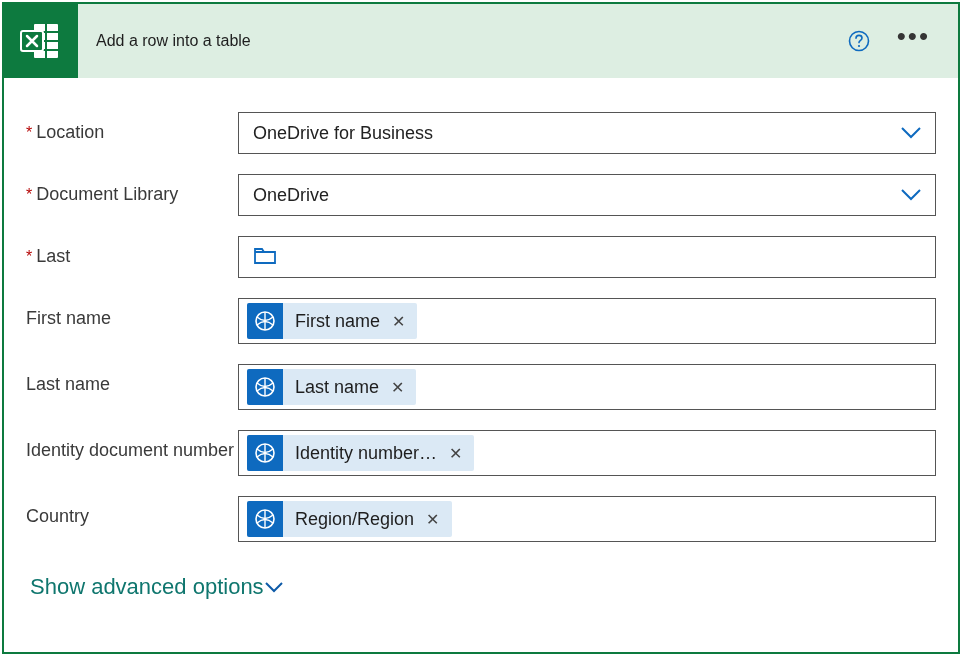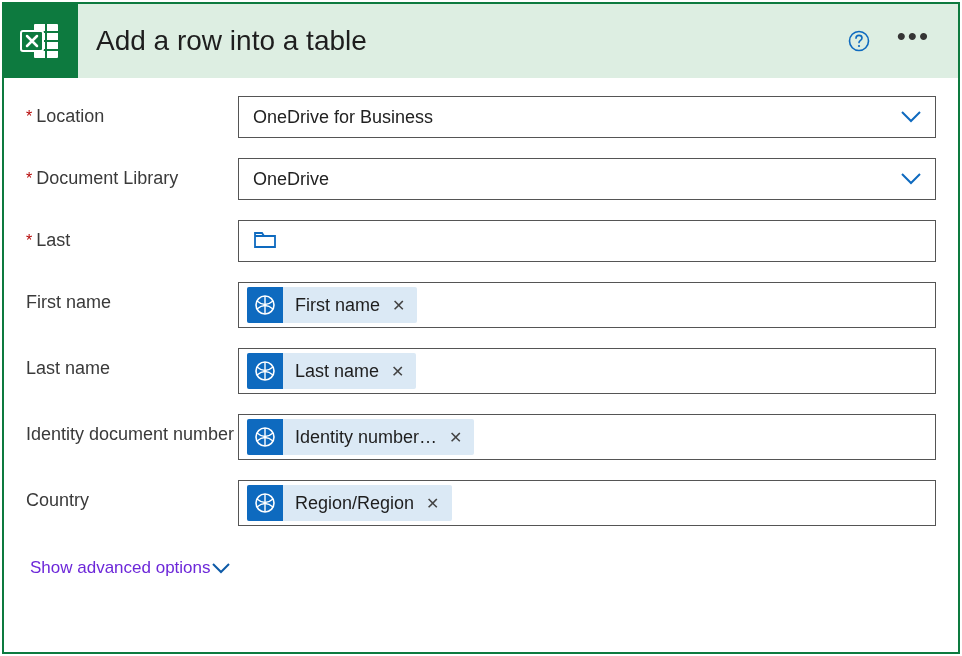--- a/index.html
+++ b/index.html
@@ -29,21 +29,21 @@
     height: 74px;
     background: #0d7a3f;
     display: flex;
     align-items: center;
     justify-content: center;
     flex-shrink: 0;
   }
   .app-icon-box svg { width: 44px; height: 44px; }
   .title {
     flex: 1;
-    font-size: 28px;
+    font-size: 16px;
     font-weight: 400;
     color: #1e1e1e;
     padding-left: 18px;
   }
   .header-right {
     display: flex;
     align-items: center;
     gap: 26px;
     padding-right: 28px;
   }
@@ -57,20 +57,21 @@
     font-size: 26px;
     color: #353535;
     letter-spacing: 2px;
     cursor: pointer;
     line-height: 10px;
     padding-bottom: 10px;
   }
 
   .body {
     padding: 18px 22px 10px 22px;
+    margin-top: 16px;
   }
   .row {
     display: flex;
     align-items: flex-start;
     margin-bottom: 20px;
   }
   .label {
     width: 212px;
     flex-shrink: 0;
     font-size: 18px;
@@ -141,22 +142,22 @@
   }
   .token-remove {
     padding: 0 12px 0 2px;
     font-size: 16px;
     color: #444;
     cursor: pointer;
   }
 
   .advanced {
     padding: 22px 0 0 4px;
-    font-size: 17px;
-    color: #6d28d9;
+    font-size: 22px;
+    color: #0f766e;
     display: flex;
     align-items: center;
     gap: 0;
     cursor: pointer;
   }
   .advanced svg { width: 20px; height: 12px; }
 </style>
 </head>
 <body>
 

